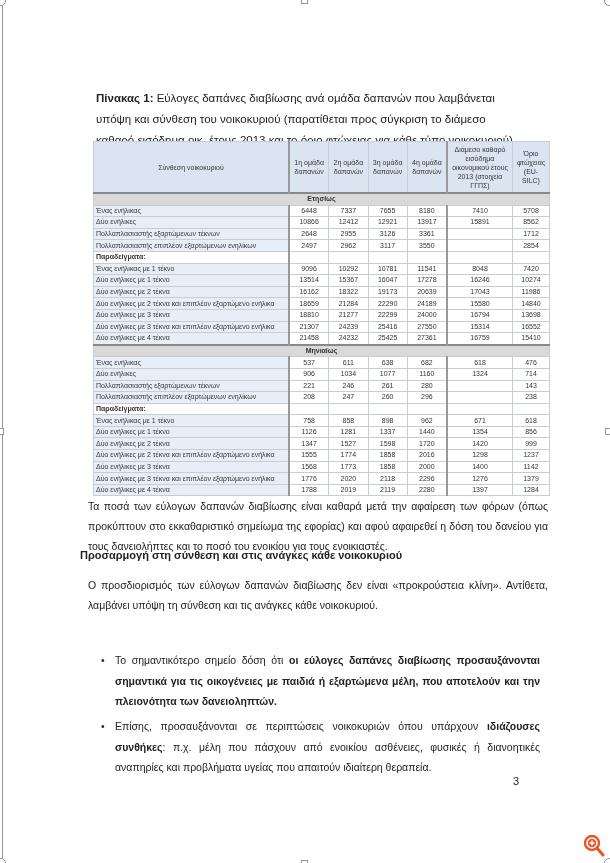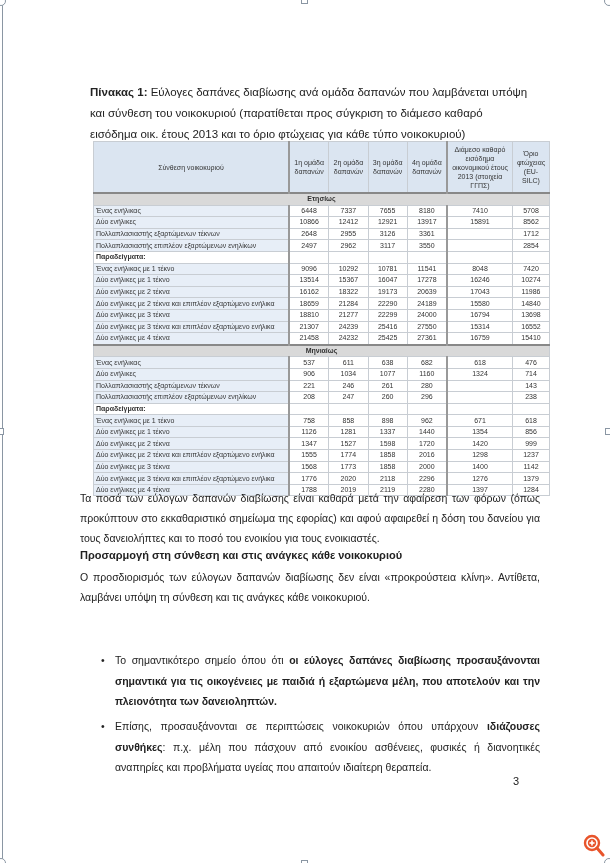--- a/index.html
+++ b/index.html
@@ -1,31 +1,31 @@
 <!DOCTYPE html>
 <html><head>
 <meta charset="utf-8">
 <style>
   html, body { margin:0; padding:0; background:#ffffff; }
   body { width:610px; height:863px; position:relative; overflow:hidden; font-family:"Liberation Sans", sans-serif; color:#222; }
   .frame-left { position:absolute; left:2px; top:0; width:1px; height:863px; background:#8a96a3; }
   .handle { position:absolute; width:5px; height:5px; border:1px solid #8a96a3; background:#fff; }
   .corner { position:absolute; width:8px; height:8px; border:1px solid #8a96a3; border-radius:50%; background:#fff; }
   .page { position:absolute; left:80px; top:72px; width:460px; }
-  .caption { font-size:11.5px; line-height:21px; margin:10px; }
+  .caption { font-size:11.5px; line-height:21px; margin:16px; }
   .caption b { font-weight:bold; }
   table.data { position:absolute; left:93px; top:141px; width:457px; border-collapse:collapse; font-size:7px; color:#333; }
   table.data td, table.data th { border:1px solid #c8cdd3; padding:0 2px; height:10.6px; line-height:10px; white-space:nowrap; }
   table.data th { background:#dbe5f1; font-weight:normal; text-align:center; height:50px; white-space:normal; line-height:9px; }
   table.data td.num { text-align:center; }
   table.data td.lbl { background:#e7eef7; text-align:left; }
   table.data tr.ex td { background:#fff; font-weight:bold; }
   table.data tr.sec td { background:#d9d9d9; font-weight:bold; text-align:center; border-top:2px solid #888; }
   table.data .sep { border-left:2px solid #999; }
-  .para { position:absolute; left:80px; width:460px; font-size:10.5px; line-height:20px; margin:0; text-align:justify; }
+  .para { position:absolute; left:80px; width:460px; font-size:10.5px; line-height:20px; margin:8px; text-align:justify; }
   .heading { position:absolute; left:80px; font-size:11px; font-weight:bold; margin:0; }
   .bullet { position:absolute; left:115px; width:425px; font-size:10.5px; line-height:20.5px; text-align:justify; }
   .bullet-dot { position:absolute; left:-14px; top:0; }
   .pagenum { position:absolute; left:513px; top:775px; font-size:11px; }
   .zoom-btn { position:absolute; left:583px; top:834px; width:22px; height:24px; cursor:pointer; }
 </style>
 </head>
 <body>
 
 <div class="frame-left"></div>
@@ -281,21 +281,21 @@
       </tr>
     </tbody>
 </table>
 
 <p class="para" style="top:488px;">Τα ποσά των εύλογων δαπανών διαβίωσης είναι καθαρά μετά την αφαίρεση των φόρων (όπως προκύπτουν στο εκκαθαριστικό σημείωμα της εφορίας) και αφού αφαιρεθεί η δόση του δανείου για τους δανειολήπτες και το ποσό του ενοικίου για τους ενοικιαστές.</p>
 <p class="heading" style="top:549px;">Προσαρμογή στη σύνθεση και στις ανάγκες κάθε νοικοκυριού</p>
 <p class="para" style="top:567px;">Ο προσδιορισμός των εύλογων δαπανών διαβίωσης δεν είναι «προκρούστεια κλίνη». Αντίθετα, λαμβάνει υπόψη τη σύνθεση και τις ανάγκες κάθε νοικοκυριού.</p>
 
 <div class="bullet" style="top:650px;">
   <span class="bullet-dot">•</span>
-  <span>Το σημαντικότερο σημείο όπου ότι </span><b>οι εύλογες δαπάνες διαβίωσης προσαυξάνονται σημαντικά για τις οικογένειες με παιδιά ή εξαρτώμενα μέλη, που αποτελούν και την πλειονότητα των δανειοληπτών.</b><span></span>
+  <span>Το σημαντικότερο σημείο δόση ότι </span><b>οι εύλογες δαπάνες διαβίωσης προσαυξάνονται σημαντικά για τις οικογένειες με παιδιά ή εξαρτώμενα μέλη, που αποτελούν και την πλειονότητα των δανειοληπτών.</b><span></span>
 </div>
 <div class="bullet" style="top:716px;">
   <span class="bullet-dot">•</span>
   <span>Επίσης, προσαυξάνονται σε περιπτώσεις νοικοκυριών όπου υπάρχουν </span><b>ιδιάζουσες συνθήκες</b><span>: π.χ. μέλη που πάσχουν από ενοικίου ασθένειες, φυσικές ή διανοητικές αναπηρίες και προβλήματα υγείας που απαιτούν ιδιαίτερη θεραπεία.</span>
 </div>
 
 <div class="pagenum">3</div>
 
 <div class="zoom-btn">
   <svg width="22" height="24" viewBox="0 0 22 24">

